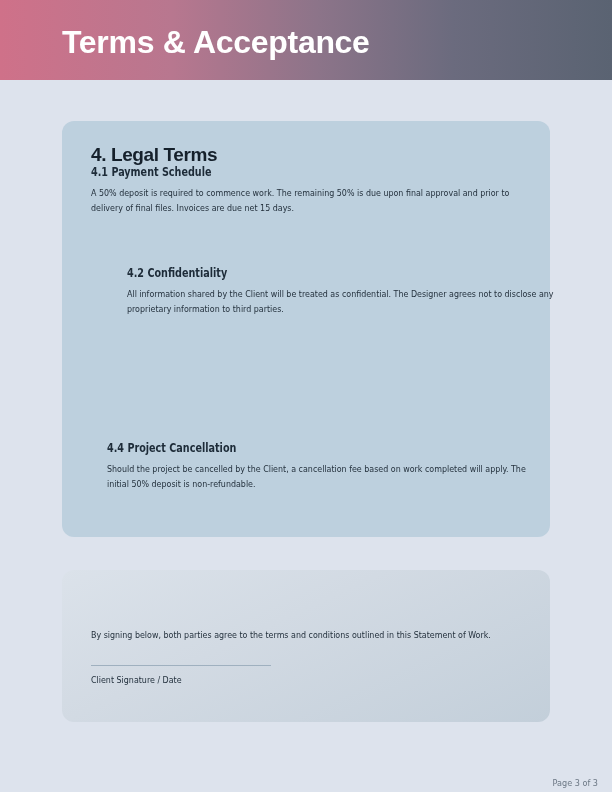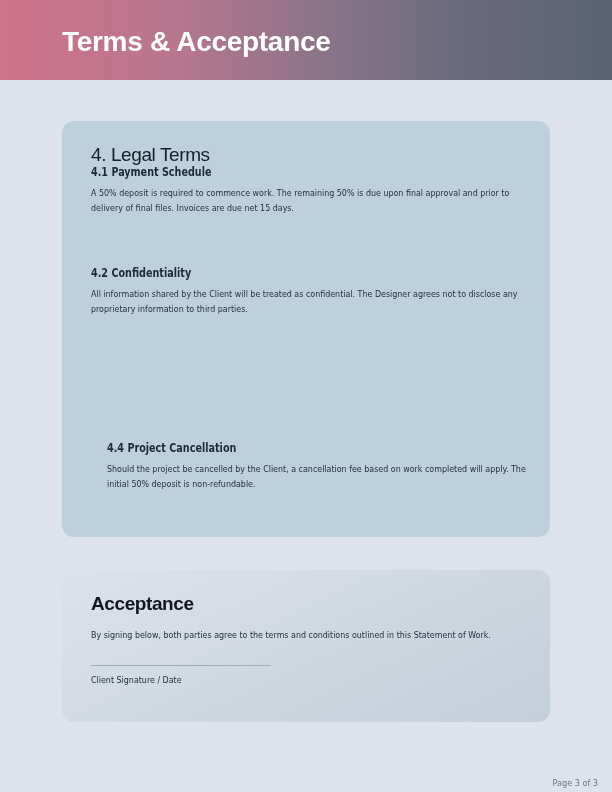--- a/index.html
+++ b/index.html
@@ -21,21 +21,21 @@
     position: absolute;
     left: 0; top: 0;
     width: 612px;
     height: 80px;
     background: linear-gradient(90deg, #cf7189 0%, #b8778f 28%, #8c7489 52%, #6b6b7e 74%, #5a6372 100%);
   }
   .header-title {
     position: absolute;
     left: 62px;
     top: 27px;
-    font-size: 28px;
+    font-size: 32px;
     font-weight: bold;
     color: #ffffff;
     letter-spacing: -0.3px;
     line-height: 30px;
     white-space: nowrap;
   }
 
   
   .card {
     position: absolute;
@@ -55,33 +55,33 @@
     height: 152px;
     background: linear-gradient(155deg, #dbe2ea 0%, #d2dae3 40%, #c3cfda 100%);
   }
 
   
   .section-title {
     position: absolute;
     left: 29px;
     top: 22px;
     font-size: 19px;
-    font-weight: normal;
+    font-weight: bold;
     color: #15202b;
     letter-spacing: -0.4px;
     line-height: 24px;
   }
 
   .clause {
     position: absolute;
     left: 29px;
     width: 438px;
   }
   .clause-1 { top: 44px; }
-  .clause-2 { top: 145px; }
+  .clause-2 { top: 145px; margin-left: 36px; }
   .clause-3 { top: 232px; }
   .clause-4 { top: 320px; margin-left: 16px; }
 
   .clause-heading {
     font-family: "DejaVu Sans Condensed", "Liberation Sans Narrow", "Liberation Sans", sans-serif;
     font-size: 11.5px;
     font-weight: bold;
     color: #1d2b38;
     line-height: 15px;
     letter-spacing: 0px;
@@ -187,21 +187,20 @@
   </div>
 
 
   <div class="clause clause-4">
     <div class="clause-heading">4.4 Project Cancellation</div>
     <div class="clause-body">Should the project be cancelled by the Client, a cancellation fee based on work completed will apply. The initial 50% deposit is non-refundable.</div>
   </div>
 </div>
 
 <div class="card acceptance-card">
-  <div class="acceptance-title">Acceptance</div>
   <div class="acceptance-body">By signing below, both parties agree to the terms and conditions outlined in this Statement of Work.</div>
 
   <div class="sign-row">
     <div class="sign-block">
       <div class="sign-line"></div>
       <div class="sign-label">Client Signature / Date</div>
     </div>
   </div>
 </div>
 

